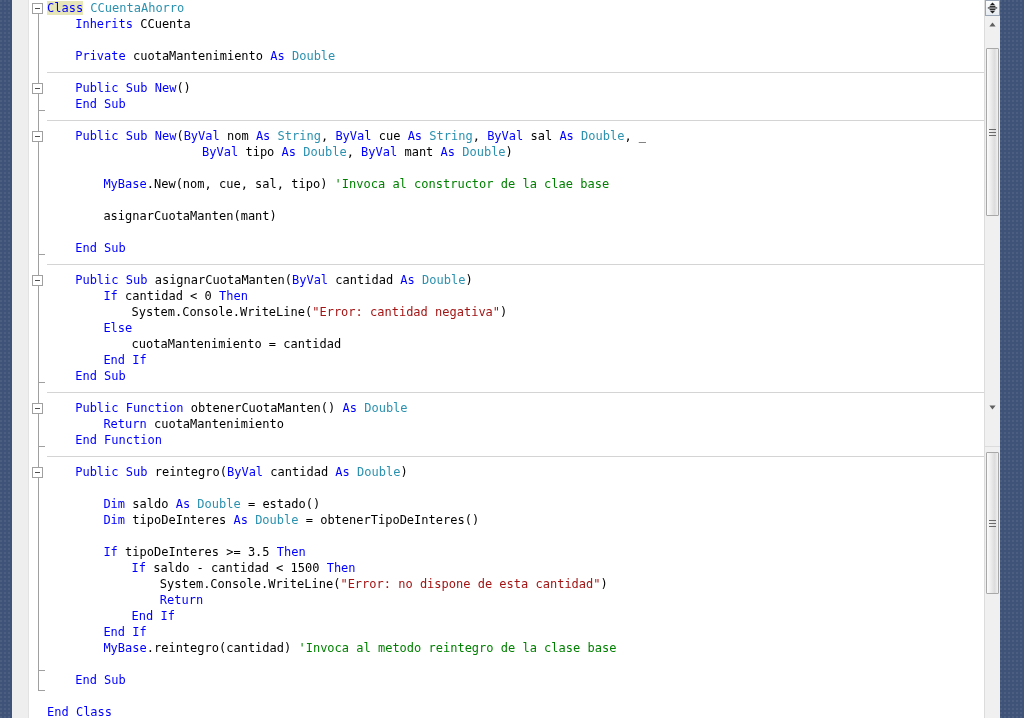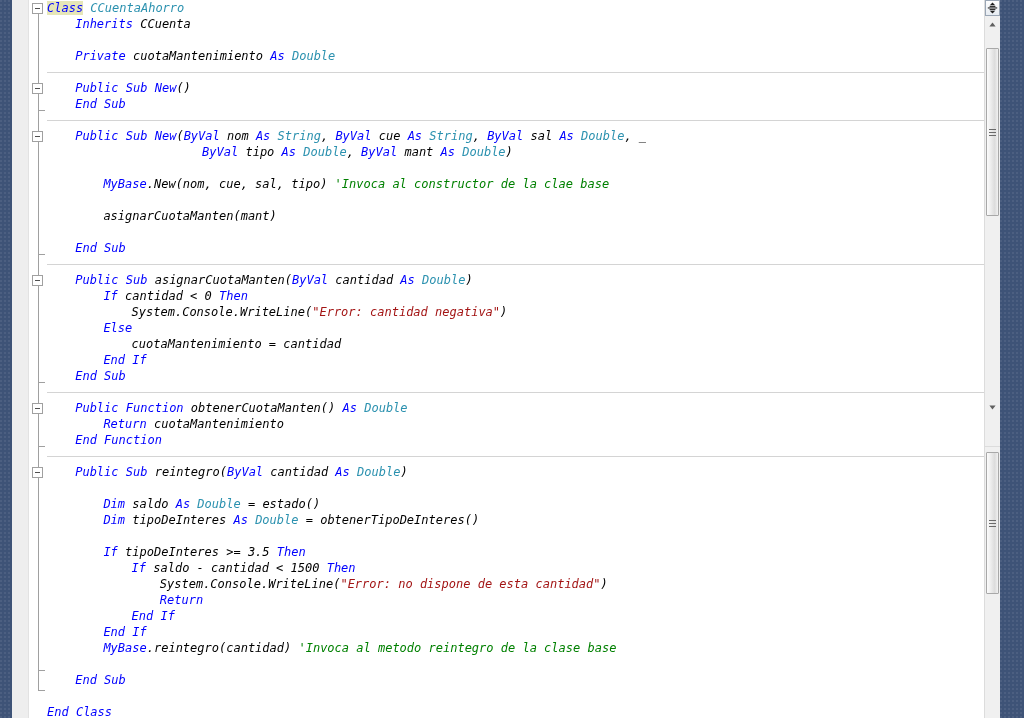--- a/index.html
+++ b/index.html
@@ -13,21 +13,20 @@
     overflow: hidden;
     font-family: "DejaVu Sans Mono", "Liberation Mono", monospace;
   }
 
   .editor-window {
     position: relative;
     width: 1024px;
     height: 610px;
     background: #fef9c3;
     box-sizing: border-box;
-    font-style: italic;
   }
 
   
   .ide-backdrop {
     position: absolute;
     top: 0;
     right: 0;
     width: 24px;
     height: 718px;
     background-color: #3d5party;

